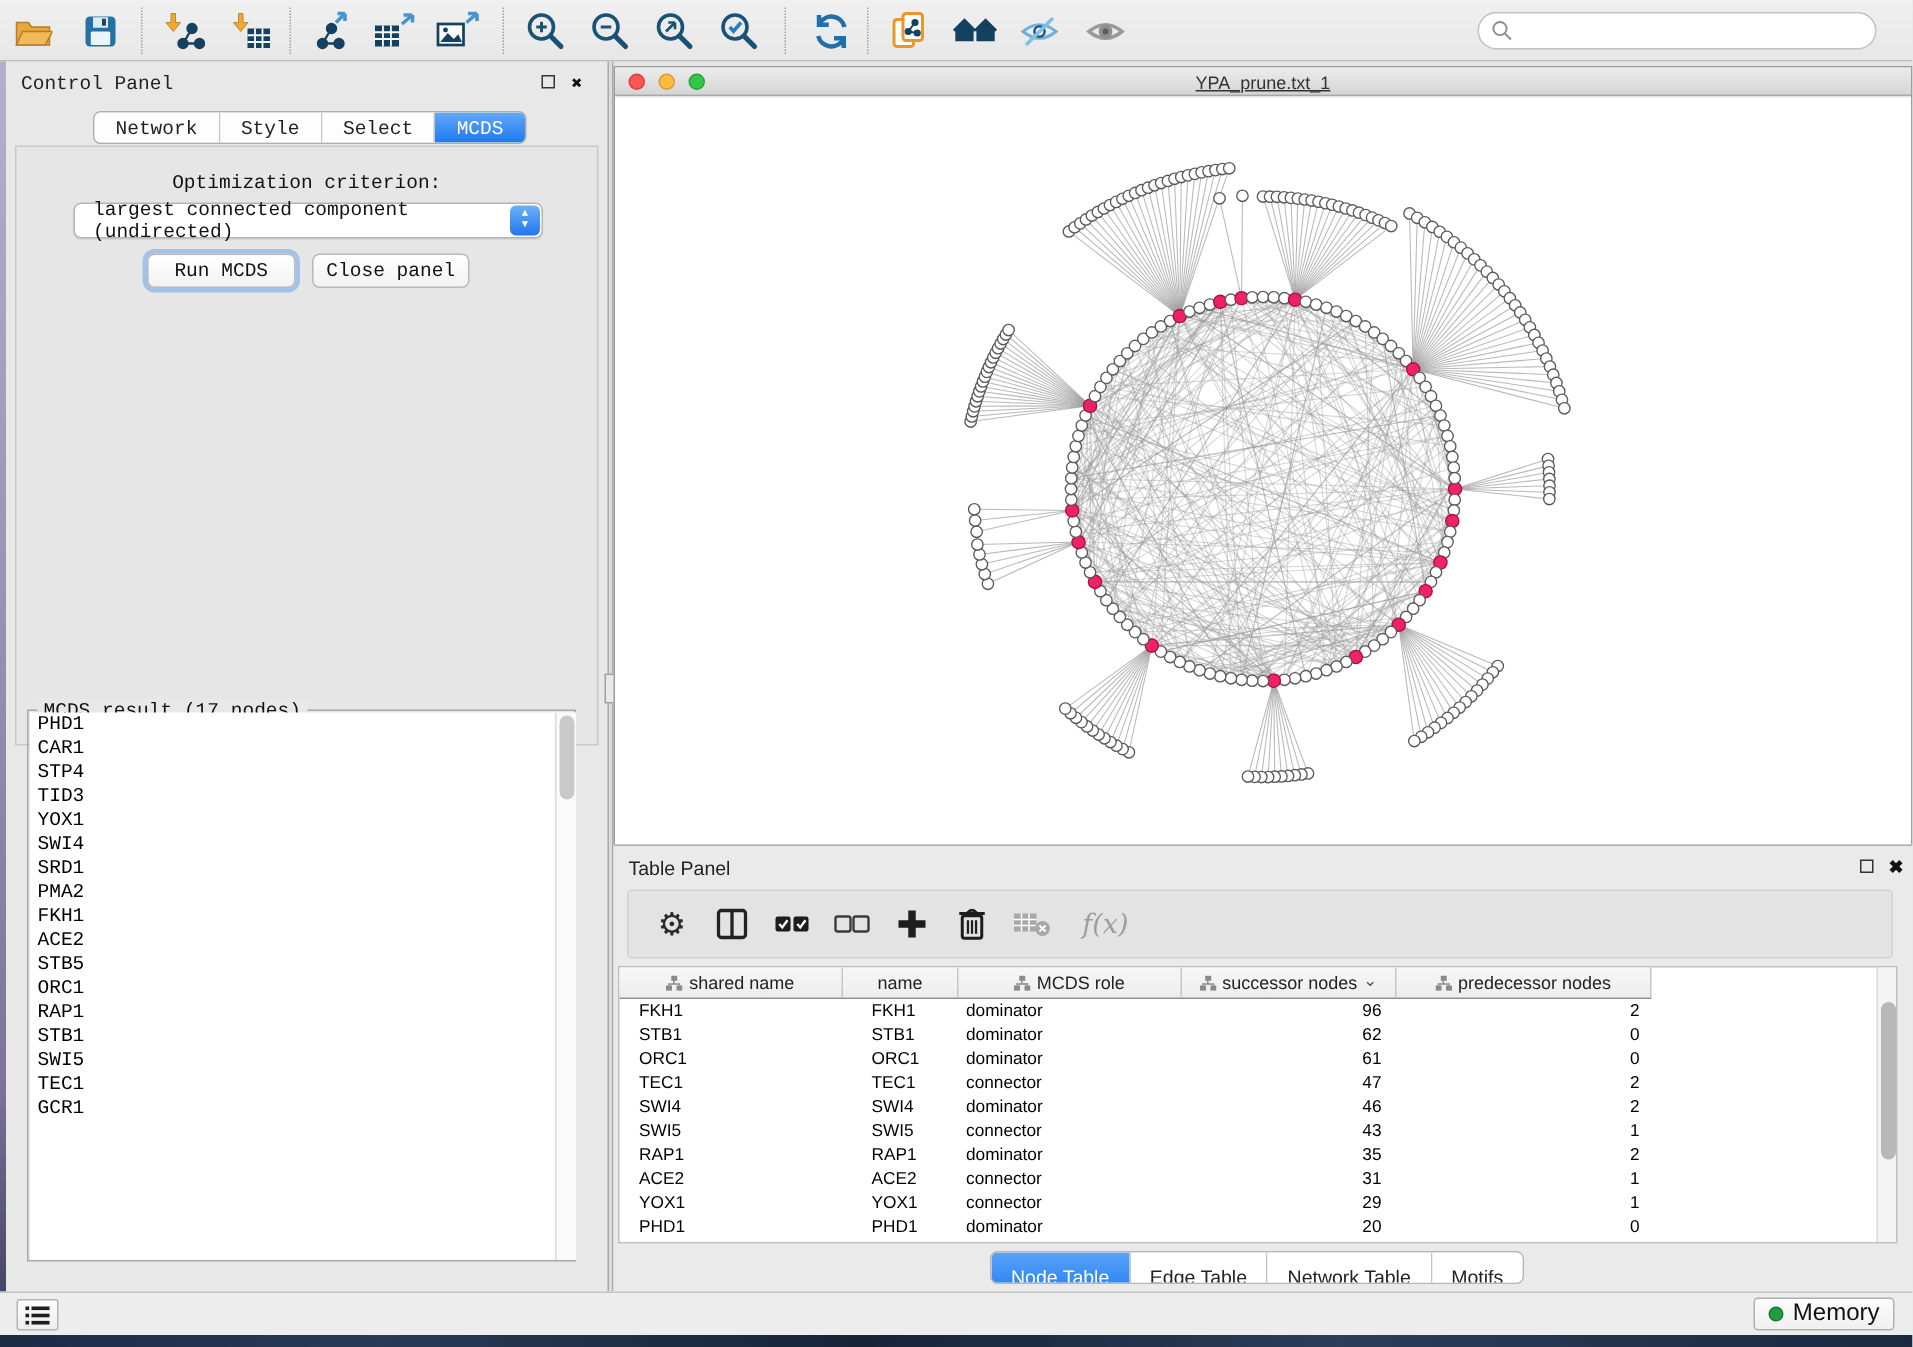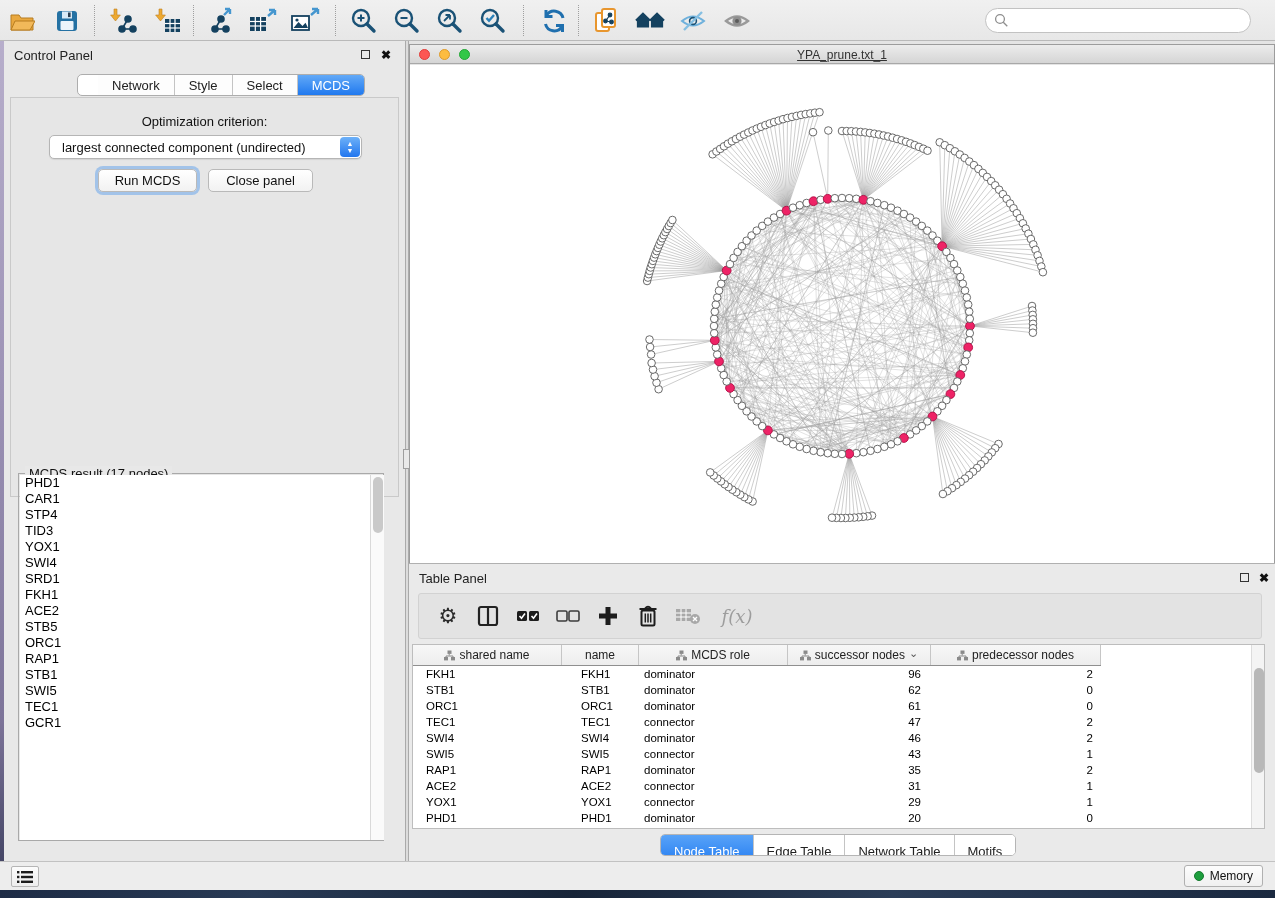--- a/index.html
+++ b/index.html
@@ -12,27 +12,27 @@
   .tb-btn { position:absolute; top:6px; width:30px; height:30px; display:flex; align-items:center; justify-content:center; cursor:default; }
   .tb-sep { position:absolute; top:5px; height:31px; border-left:1px dotted #9f9f9f; }
   #toolbar-search { position:absolute; left:985px; top:8px; width:266px; height:25px; background:#fff; border:1px solid #c2c2c2; border-radius:13px; display:flex; align-items:center; padding-left:8px; }
   #toolbar-search input { border:none; outline:none; flex:1; font-size:12px; background:transparent; font-family:"Liberation Sans",sans-serif; }
 
   
   #desktop-left { left:0; top:41px; width:4px; height:849px; background:linear-gradient(#b7aecb,#9d93b6 40%,#7d7499 80%,#3a3d5c); }
   #desktop-bottom { left:0; top:890px; width:1275px; height:8px; background:linear-gradient(90deg,#1d2b45,#283a55 20%,#172438 45%,#2b3d58 70%,#1a2940); }
 
   
-  #control-panel { left:4px; top:41px; width:401px; height:820px; background:#e8e8e8; }
+  #control-panel { left:4px; top:41px; width:401px; height:820px; background:#e8e8e8;font-family:Liberation Mono, monospace; }
   .panel-titlebar { position:absolute; left:0; top:0; width:100%; height:26px; }
   .panel-title { position:absolute; left:10px; top:7px; font-size:13px; color:#222; }
   .float-icon { position:absolute; top:9px; width:9px; height:9px; border:1.5px solid #333; }
   .close-icon { position:absolute; top:7px; font-size:12px; font-weight:bold; color:#111; }
 
-  .cp-tabs { position:absolute; left:73px; top:33px; height:22px; display:flex; border:1px solid #adadad; border-radius:5px; overflow:hidden; background:#fff;padding-left:20px; }
+  .cp-tabs { position:absolute; left:58px; top:33px; height:22px; display:flex; border:1px solid #adadad; border-radius:5px; overflow:hidden; background:#fff; }
   .cp-tab { padding:0 14px; font-size:13px; color:#222; display:flex; align-items:center; border-right:1px solid #c4c4c4; background:#fdfdfd; }
   .cp-tab:last-child { border-right:none; }
   .cp-tab.sel { background:linear-gradient(#62a9f7,#2079ef); color:#fff; }
 
   #cp-inner { position:absolute; left:6px; top:56px; width:389px; height:400px; background:#e6e6e6; border:1px solid #c9c9c9; }
   #opt-label { position:absolute; left:0; top:16px; width:100%; text-align:center; font-size:13px; color:#111; }
   #criterion-select { position:absolute; left:38px; top:37px; width:313px; height:24px; background:#fff; border:1px solid #b5b5b5; border-radius:5px; font-size:13px; color:#111; display:flex; align-items:center; padding-left:12px; box-shadow:0 1px 1px rgba(0,0,0,.08); }
   #criterion-stepper { position:absolute; right:1px; top:1px; width:20px; height:20px; border-radius:4px; background:linear-gradient(#6db1f8,#2276ee); display:flex; flex-direction:column; align-items:center; justify-content:center; color:#fff; font-size:7px; line-height:7px; }
   .mac-btn { position:absolute; height:23px; background:linear-gradient(#ffffff,#f2f2f2); border:1px solid #b9b9b9; border-radius:5px; font-size:13px; color:#111; display:flex; align-items:center; justify-content:center; }
   #run-mcds { left:87px; top:71px; width:99px; box-shadow:0 0 0 3px rgba(106,166,235,.55); }
@@ -73,21 +73,21 @@
   #nt-scroll-thumb { position:absolute; left:1.5px; top:23px; width:10px; height:105px; border-radius:5px; background:#b8b8b8; }
 
   #tp-tabs { position:absolute; left:251px; top:270px; height:22px; display:flex; border:1px solid #b5b5b5; border-radius:5px; overflow:hidden; background:#fff; }
   .tp-tab { padding:16px 13px; font-size:13px; color:#222; display:flex; align-items:center; border-right:1px solid #c4c4c4; background:#fff; }
   .tp-tab:last-child { border-right:none; }
   .tp-tab.sel { background:linear-gradient(#58a3f8,#1f78f0); color:#fff; }
 
   
   #status-bar { left:0; top:861px; width:1275px; height:29px; background:#ededed; border-top:1px solid #c2c2c2; }
   #menu-list-button { position:absolute; left:11px; top:4px; width:28px; height:21px; background:linear-gradient(#fcfcfc,#eee); border:1px solid #b5b5b5; border-radius:2px; display:flex; align-items:center; justify-content:center; }
-  #memory-button { position:absolute; right:12px; top:3px; height:22px; padding:0 9px; background:linear-gradient(#fdfdfd,#f0f0f0); border:1px solid #b0b0b0; border-radius:3px; display:flex; align-items:center; gap:6px; font-size:12px; color:#111; }
+  #memory-button { position:absolute; right:12px; top:3px; height:22px; padding:0 9px; background:linear-gradient(#fdfdfd,#f0f0f0); border:1px solid #b0b0b0; border-radius:3px; display:flex; align-items:center; gap:6px; font-size:16px; color:#111; }
   #memory-dot { width:10px; height:10px; border-radius:50%; background:#1e9e3e; border:1px solid #157a2e; }
 </style>
 </head>
 <body>
 
 <div id="main-toolbar" class="abs">
   <div class="tb-btn" style="left:7px">
     <svg width="26" height="24" viewBox="0 0 26 24">
         <path d="M2 6 h8 l2 3 h12 v12 H2 Z" fill="#e9a83f" stroke="#b77d20"></path>
         <path d="M2 21 l4-9 h20 l-5 9 Z" fill="#f2b95a" stroke="#b77d20"></path>
@@ -276,20 +276,21 @@
     <span id="mcds-group-title">MCDS result (17 nodes)</span>
     <div id="mcds-list">
       <div id="mcds-items">
           <div class="mcds-item">PHD1</div>
           <div class="mcds-item">CAR1</div>
           <div class="mcds-item">STP4</div>
           <div class="mcds-item">TID3</div>
           <div class="mcds-item">YOX1</div>
           <div class="mcds-item">SWI4</div>
           <div class="mcds-item">SRD1</div>
+          <div class="mcds-item">PMA2</div>
           <div class="mcds-item">FKH1</div>
           <div class="mcds-item">ACE2</div>
           <div class="mcds-item">STB5</div>
           <div class="mcds-item">ORC1</div>
           <div class="mcds-item">RAP1</div>
           <div class="mcds-item">STB1</div>
           <div class="mcds-item">SWI5</div>
           <div class="mcds-item">TEC1</div>
           <div class="mcds-item">GCR1</div>
         </div>

